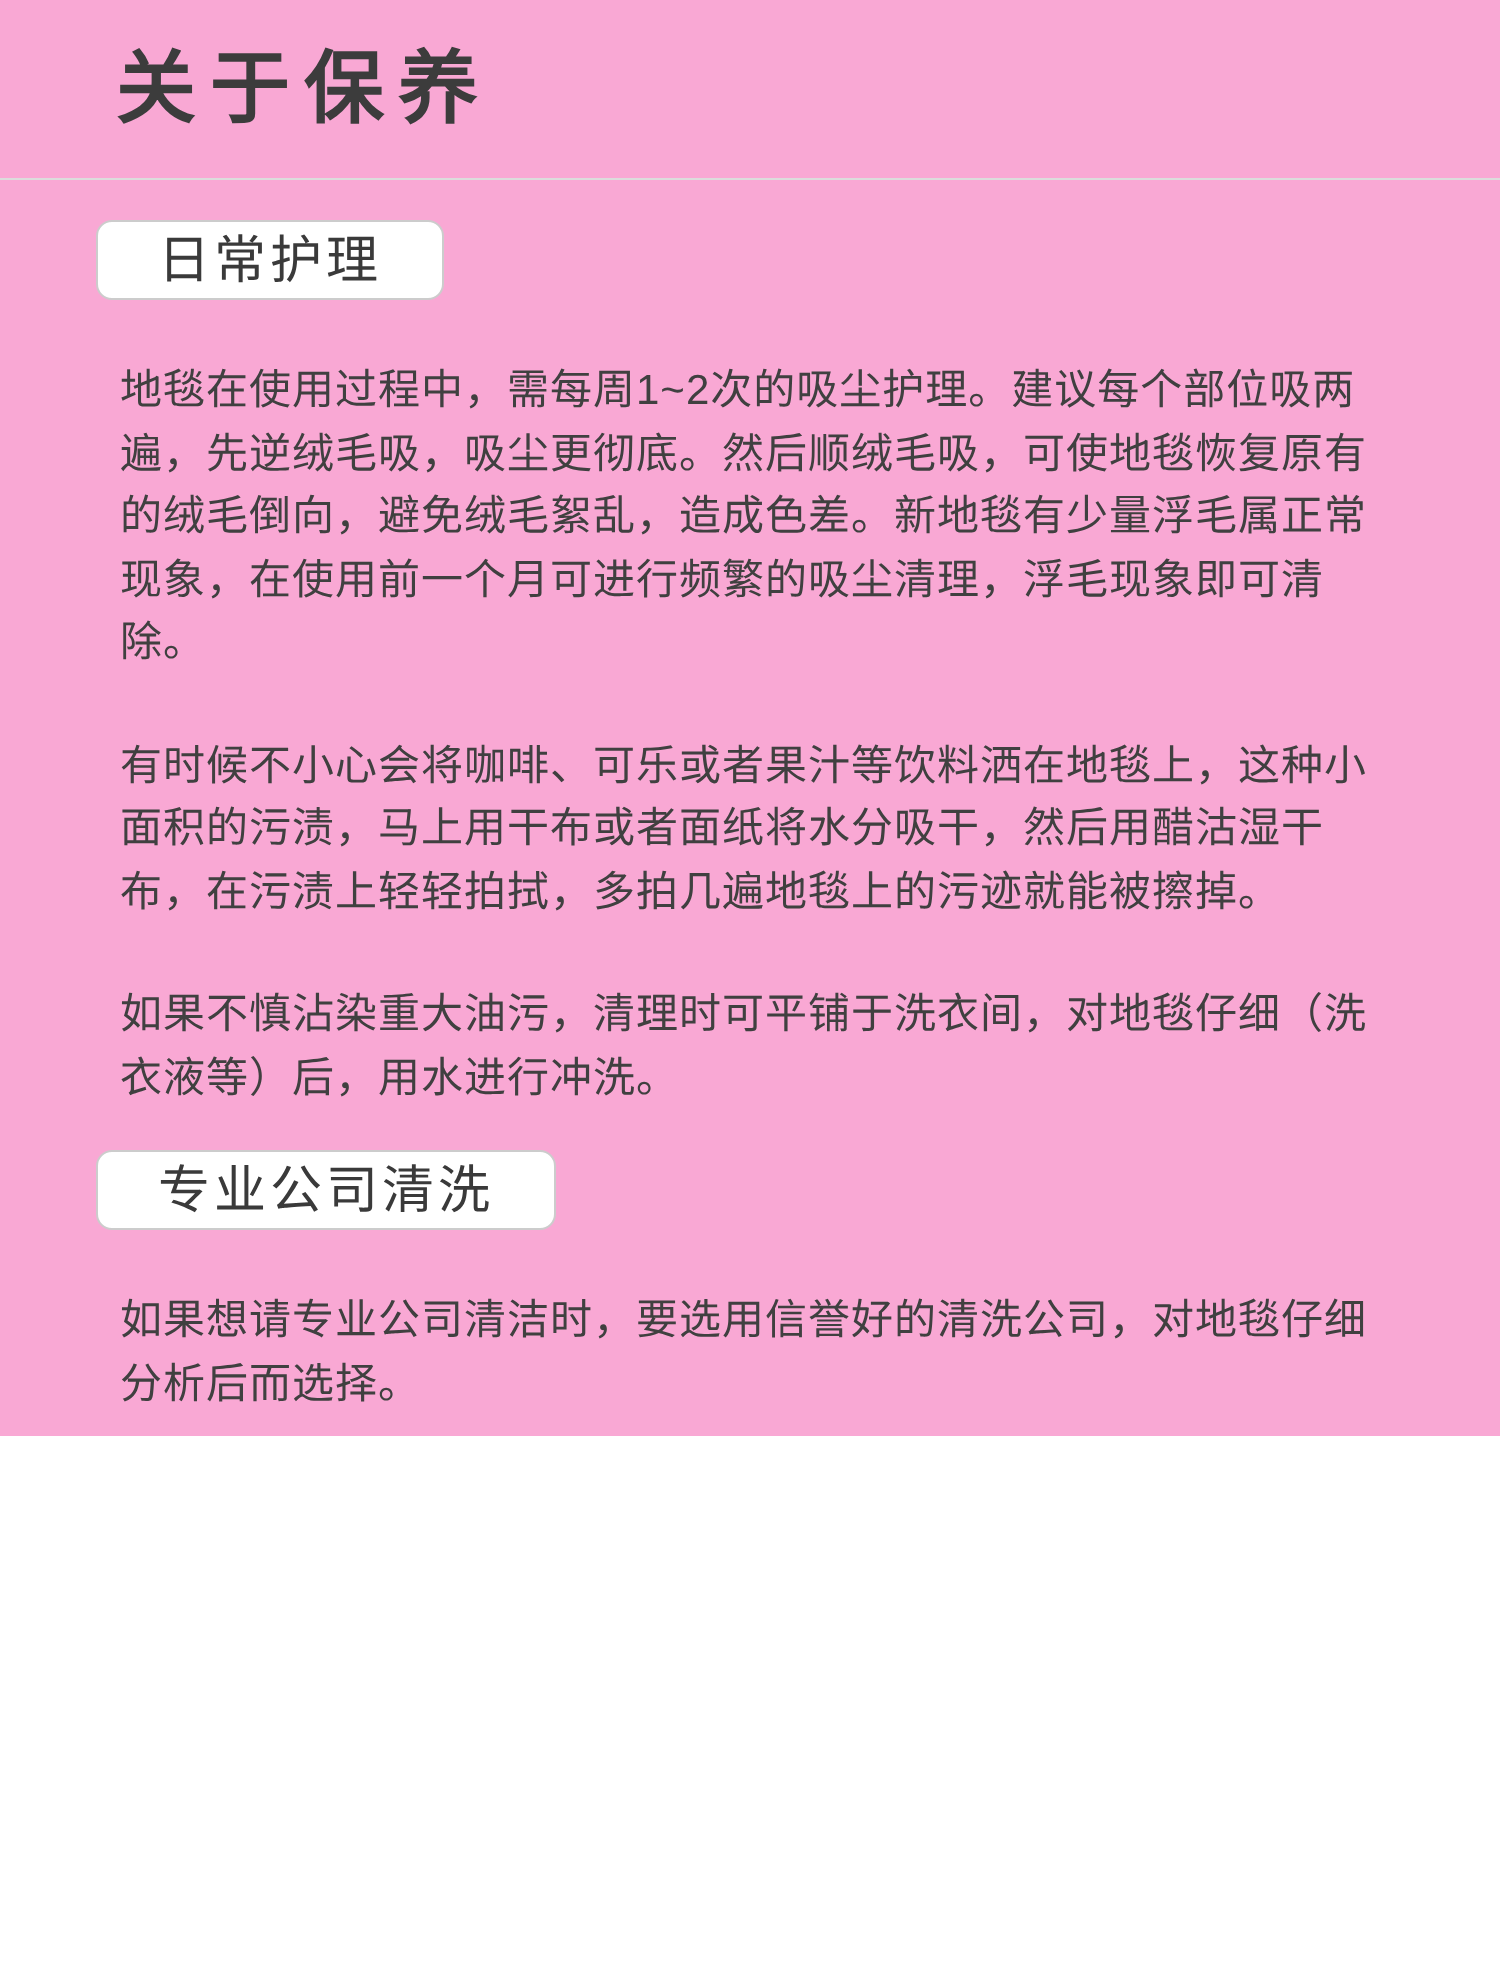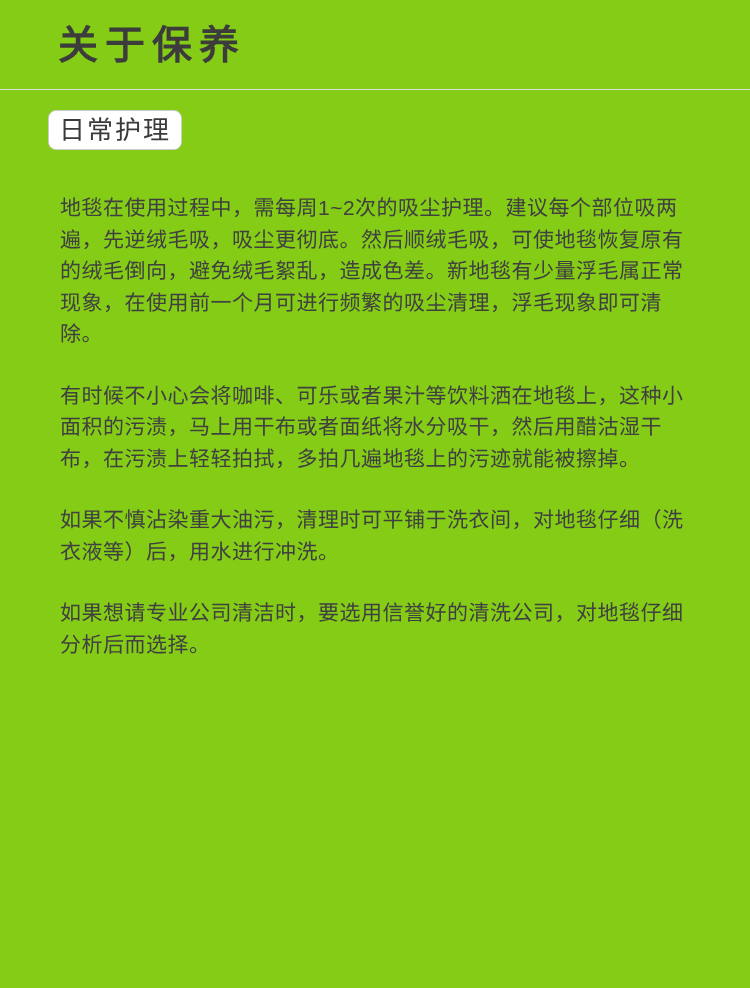--- a/index.html
+++ b/index.html
@@ -9,43 +9,43 @@
   }
   body {
     width: 750px;
     height: 988px;
     overflow: hidden;
     font-family: "Liberation Sans", sans-serif;
     -webkit-font-smoothing: antialiased;
   }
   .page {
     width: 750px;
-    height: 988px;
-    background: #84cc16;
+    height: 718px;
+    background: #f9a8d4;
     position: relative;
   }
   .header {
     height: 89px;
     border-bottom: 1px solid #dcdcdc;
     display: flex;
     align-items: center;
   }
   .page-title {
     margin-left: 58px;
     font-size: 40px;
     font-weight: 700;
     letter-spacing: 7px;
     color: #3c3c3c;
     line-height: 1;
   }
   .section { display: block; }
   .section-label {
     display: inline-block;
-    margin: 20px 0 12px 48px;
-    padding: 0 10px;
+    margin: 20px 0 0 48px;
+    padding: 0 30px;
     line-height: 38px;
     border: 1px solid #cccccc;
     border-radius: 8px;
     font-size: 26px;
     letter-spacing: 2px;
     color: #3a3a3a;
     background: #ffffff;
   }
   .section:first-of-type .section-label {
     margin-top: 57px;
@@ -84,17 +84,18 @@
 面积的污渍，马上用干布或者面纸将水分吸干，然后用醋沽湿干
 布，在污渍上轻轻拍拭，多拍几遍地毯上的污迹就能被擦掉。</p>
   </div>
 
   <div class="section">
     <p class="section-text">如果不慎沾染重大油污，清理时可平铺于洗衣间，对地毯仔细（洗
 衣液等）后，用水进行冲洗。</p>
   </div>
 
   <div class="section">
+    <div class="section-label">专业公司清洗</div>
     <p class="section-text">如果想请专业公司清洁时，要选用信誉好的清洗公司，对地毯仔细
 分析后而选择。</p>
   </div>
 
 </div>
 
 </body></html>

